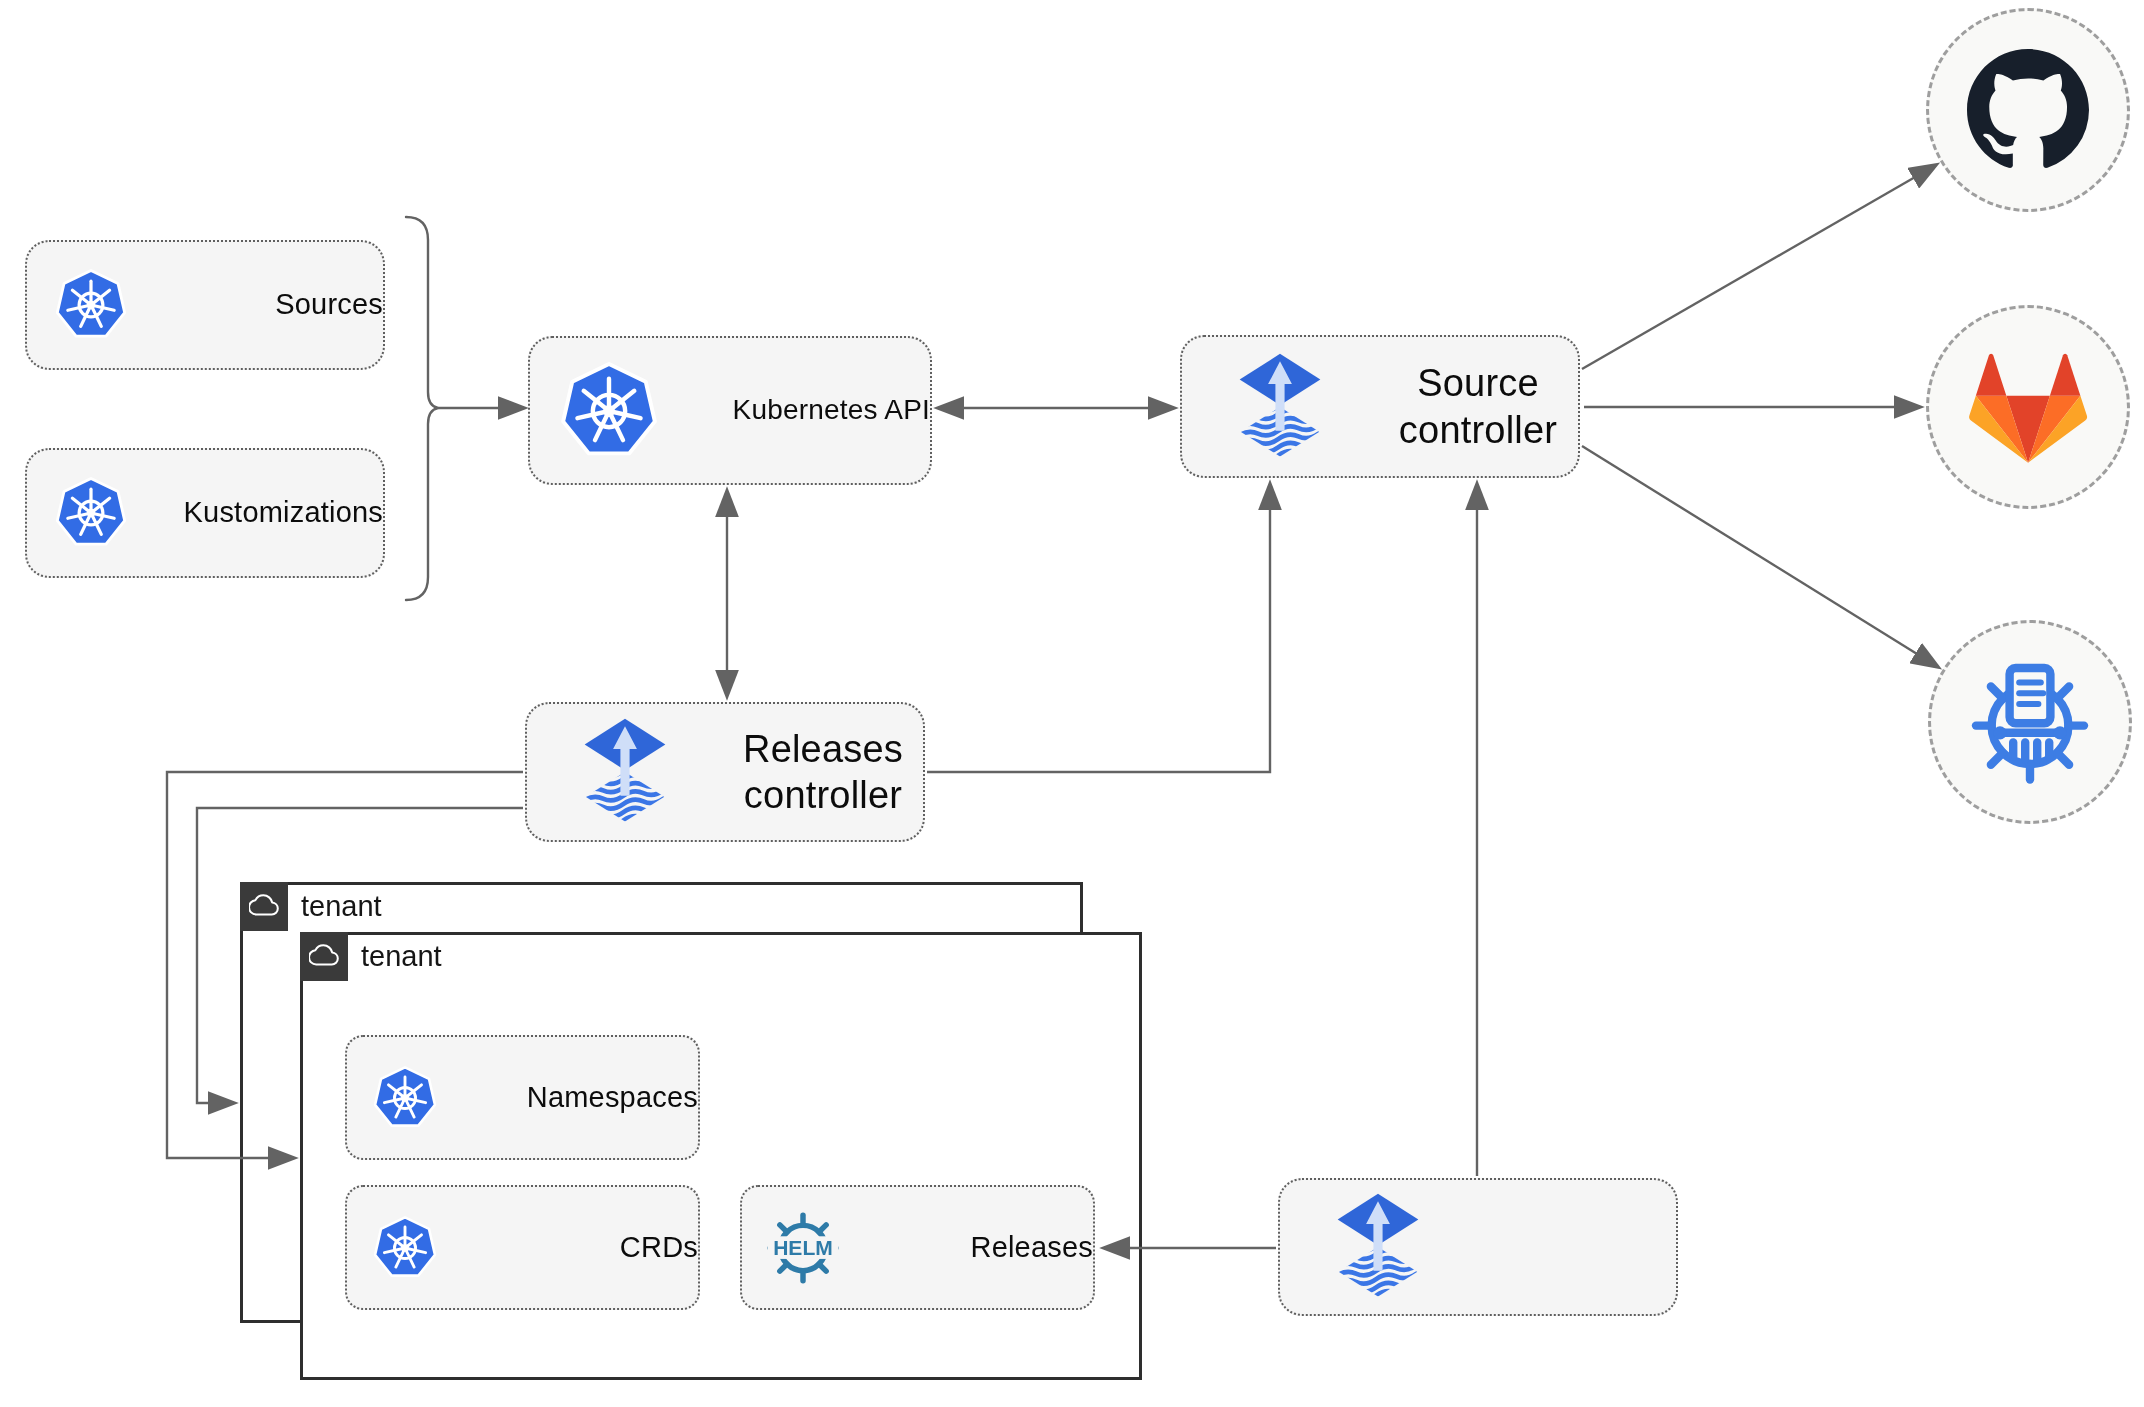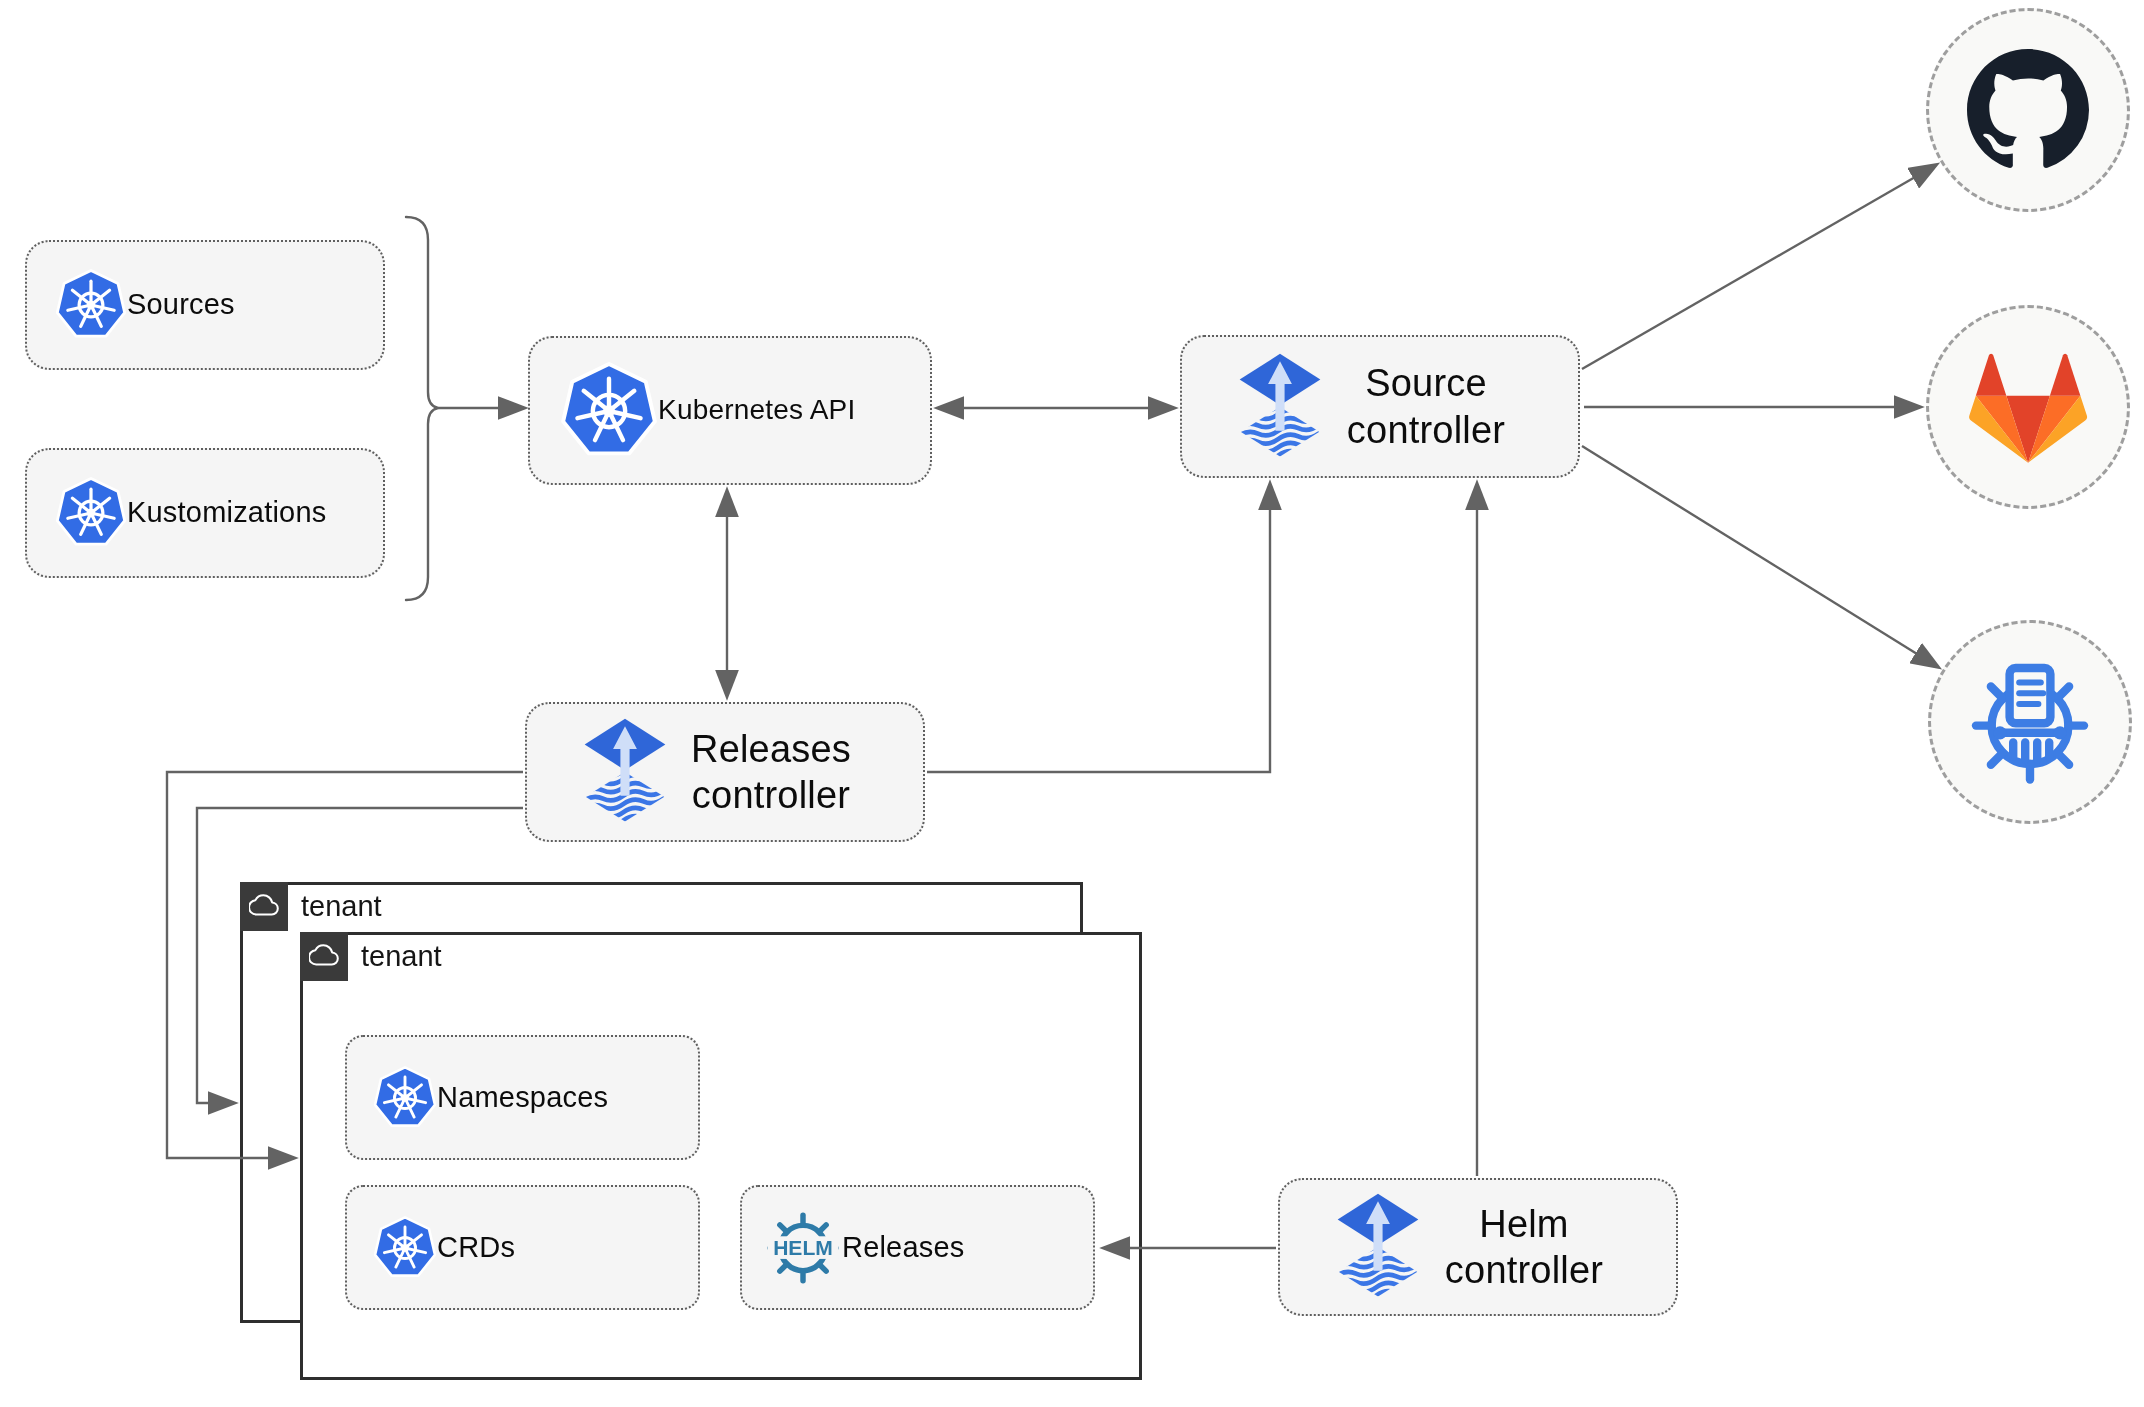--- a/index.html
+++ b/index.html
@@ -8,21 +8,21 @@
     font-family:"Liberation Sans",sans-serif;overflow:hidden;
   }
   svg{display:block;}
   
   .node{
     position:absolute;box-sizing:border-box;background:#f5f5f5;
     border:2px dotted #5f5f5f;border-radius:24px;
     display:flex;align-items:center;z-index:10;
   }
   .node .nicon{flex:0 0 auto;}
-  .node .lbl{flex:1;display:flex;justify-content:flex-start;align-items:center;}
+  .node .lbl{flex:1;display:flex;justify-content:flex-end;align-items:center;}
   .node .lbl-inner{
     text-align:center;font-size:29px;color:#0c0c0c;line-height:1.22;
     letter-spacing:.2px;
   }
   .node.api .lbl-inner{font-size:28px;}
   .node.controller .lbl-inner{max-width:200px;font-size:38px;}
   .node.small{border-radius:18px;z-index:8;}
   
   .circle{
     position:absolute;box-sizing:border-box;width:204px;height:204px;
@@ -155,23 +155,20 @@
       </svg>
     <div class="lbl">
         <span class="lbl-inner">Releases controller</span>
       </div>
   </div>
 
   <div class="node controller" style="left:1278px;top:1178px;width:400px;height:138px">
     <svg class="nicon" style="margin-left:52px" width="92" height="110" viewBox="0 0 100 120">
         <use href="#sym-flux"></use>
       </svg>
-    <div class="lbl">
-        <span class="lbl-inner">Helm controller</span>
-      </div>
   </div>
 
   <div class="node small" style="left:345px;top:1035px;width:355px;height:125px">
     <svg class="nicon" style="margin-left:26px" width="64" height="64" viewBox="0 0 100 100">
         <use href="#sym-k8s"></use>
       </svg>
     <div class="lbl">
         <span class="lbl-inner">Namespaces</span>
       </div>
   </div>

